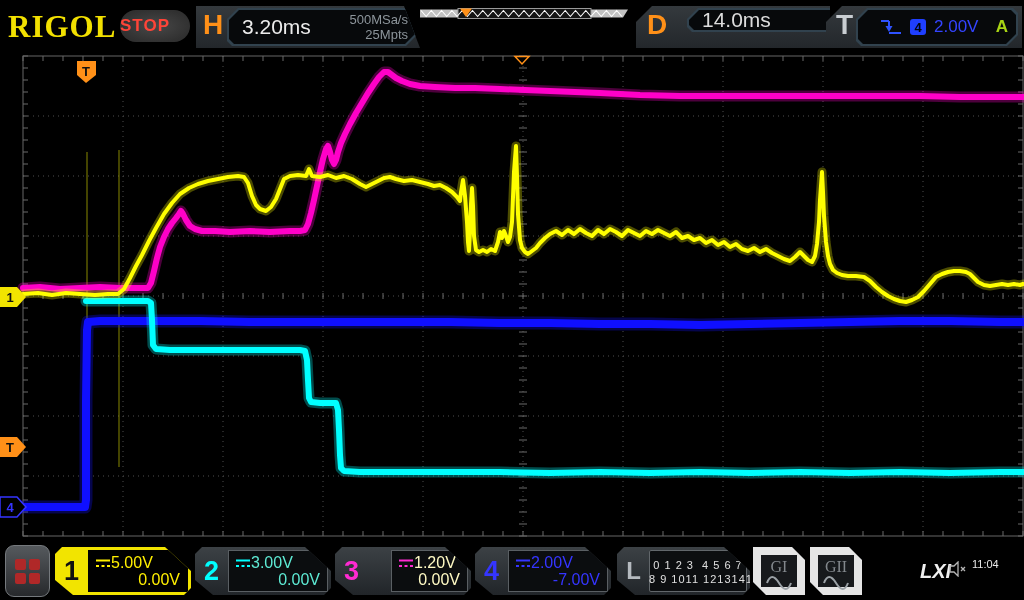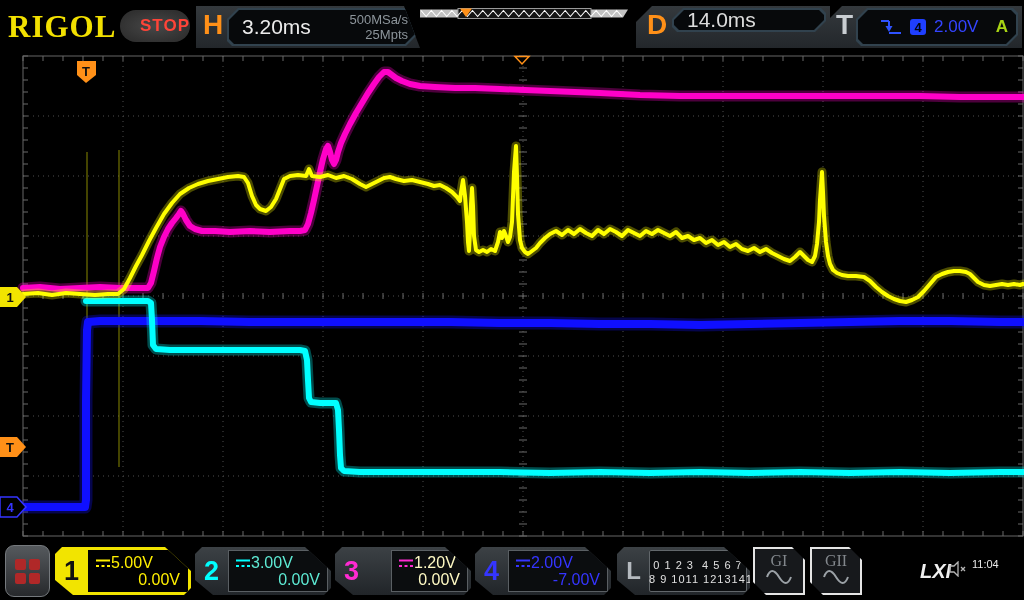--- a/index.html
+++ b/index.html
@@ -4,21 +4,21 @@
 <style>
   html,body{margin:0;padding:0;background:#000;}
   #app{position:relative;width:1024px;height:600px;background:#000;overflow:hidden;
        font-family:"Liberation Sans",sans-serif;-webkit-font-smoothing:antialiased;}
   .abs{position:absolute;}
   
   .logo{left:8px;top:9px;font-family:"Liberation Serif",serif;font-weight:bold;
         font-size:31px;color:#f2e000;letter-spacing:1px;}
   .run-badge{left:120px;top:10px;width:70px;height:32px;border-radius:16px;
         background:radial-gradient(ellipse at center,#484848 0%,#303030 75%);
-        display:flex;align-items:center;justify-content:flex-end;}
+        display:flex;align-items:center;justify-content:flex-start;}
   .run-badge span{color:#ff4438;font-weight:bold;font-size:17px;letter-spacing:1px;}
   .tgrp{top:6px;height:42px;background:linear-gradient(#34393d,#23272b);}
   .tgrp.hshape{clip-path:polygon(0 0,calc(100% - 16px) 0,100% 100%,0 100%);}
   .tgrp.dshape{clip-path:polygon(16px 0,100% 0,100% 100%,0 100%,0 16px);}
   .glabel{position:absolute;left:7px;top:3px;font-size:28px;font-weight:bold;}
   .octo{position:absolute;background:#31424e;
         clip-path:polygon(11px 0,calc(100% - 5px) 0,100% 5px,100% calc(100% - 11px),calc(100% - 11px) 100%,5px 100%,0 calc(100% - 5px),0 11px);}
   .octo-in{position:absolute;inset:2px;background:#07090b;
         clip-path:polygon(10px 0,calc(100% - 5px) 0,100% 5px,100% calc(100% - 10px),calc(100% - 10px) 100%,5px 100%,0 calc(100% - 5px),0 10px);
         display:flex;align-items:center;}
@@ -38,21 +38,21 @@
         font-size:27px;font-weight:bold;}
   .chpanel{position:absolute;left:33px;top:3px;right:3px;bottom:3px;background:#0b0d0f;
         clip-path:polygon(0 0,calc(100% - 18px) 0,100% 16px,100% 100%,0 100%);
         box-shadow:inset 0 0 0 1px #5a5f63;font-size:16px;}
   .chbox.sel .chpanel{background:#000;box-shadow:none;}
   .l1{position:absolute;left:7px;top:4px;display:flex;align-items:center;gap:0;}
   .l2{position:absolute;right:8px;bottom:3px;}
   .lrows{position:absolute;left:32px;top:3px;right:3px;bottom:3px;background:#0c0e10;
         box-shadow:inset 0 0 0 1px #62676b;border-radius:2px;color:#e0e0e0;font-size:11px;
         text-align:center;padding-top:8px;line-height:14px;white-space:pre;letter-spacing:1px;}
-  .gbox{top:547px;width:52px;height:48px;background:#17191c;border:2px solid #e5e5e5;box-sizing:border-box;
+  .gbox{top:547px;width:52px;height:48px;background:#17191c;border:8px solid #e5e5e5;box-sizing:border-box;
         clip-path:polygon(0 0,calc(100% - 13px) 0,100% 13px,100% 100%,13px 100%,0 calc(100% - 13px));
         text-align:center;}
   .gbox .glab{font-family:"Liberation Serif",serif;color:#82878c;font-size:16px;margin-top:3px;}
   .lxi{left:920px;top:560px;font-style:italic;font-weight:bold;font-size:20px;color:#f0f0f0;}
   .clock{left:972px;top:558px;font-size:11px;color:#e8e8e8;}
 </style>
 </head>
 <body>
 
 <div id="app">
@@ -396,21 +396,21 @@
     <polygon points="171,1.5 208,1.5 203,9.5 171,9.5" fill="#c2c2c2"></polygon>
     <rect x="38" y="0.5" width="133" height="10" fill="#141414" stroke="#9a9a9a" stroke-width="1"></rect>
     <polyline id="zigzag" fill="none" stroke="#ffffff" stroke-width="1.1" points="1,2.5 6.15,8.5 11.3,2.5 16.450000000000003,8.5 21.6,2.5 26.75,8.5 31.9,2.5 37.05,8.5 42.199999999999996,2.5 47.349999999999994,8.5 52.49999999999999,2.5 57.64999999999999,8.5 62.79999999999999,2.5 67.94999999999999,8.5 73.1,2.5 78.25,8.5 83.4,2.5 88.55000000000001,8.5 93.70000000000002,2.5 98.85000000000002,8.5 104.00000000000003,2.5 109.15000000000003,8.5 114.30000000000004,2.5 119.45000000000005,8.5 124.60000000000005,2.5 129.75000000000006,8.5 134.90000000000006,2.5 140.05000000000007,8.5 145.20000000000007,2.5 150.35000000000008,8.5 155.50000000000009,2.5 160.6500000000001,8.5 165.8000000000001,2.5 170.9500000000001,8.5 176.1000000000001,2.5 181.2500000000001,8.5 186.40000000000012,2.5 191.55000000000013,8.5 196.70000000000013,2.5 201.85000000000014,8.5"></polyline>
     <polygon points="40,0.5 52,0.5 46,9" fill="#ff9018"></polygon>
   </svg>
 
 
 
   <div class="abs tgrp dshape" style="left:636px;width:194px;">
     <div class="glabel" style="left:11px;color:#ff9018;">D</div>
-    <div class="octo" style="left:36px;top:2px;width:154px;height:24px;">
+    <div class="octo" style="left:51px;top:2px;width:154px;height:24px;">
       <div class="octo-in">
         <span class="tb-main" style="color:#dcdcdc;">14.0ms</span>
       </div>
     </div>
   </div>
 
   <div class="abs tgrp dshape" style="left:826px;width:196px;">
     <div class="glabel" style="left:10px;color:#c9ced2;">T</div>
     <div class="octo" style="left:30px;top:2px;width:162px;height:38px;">
       <div class="octo-in" style="gap:8px;padding-left:22px;">

